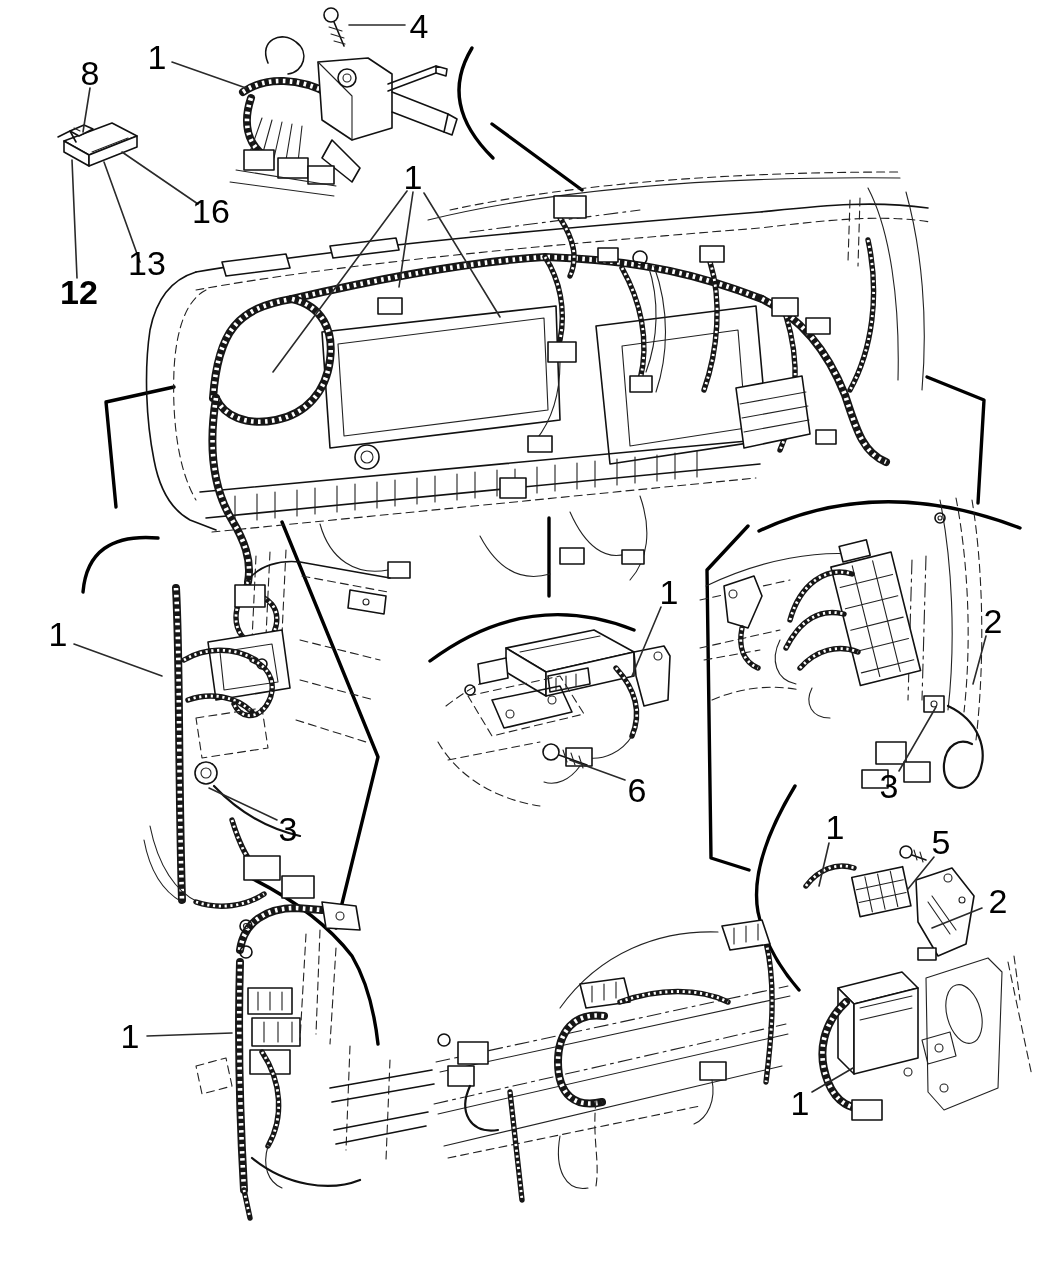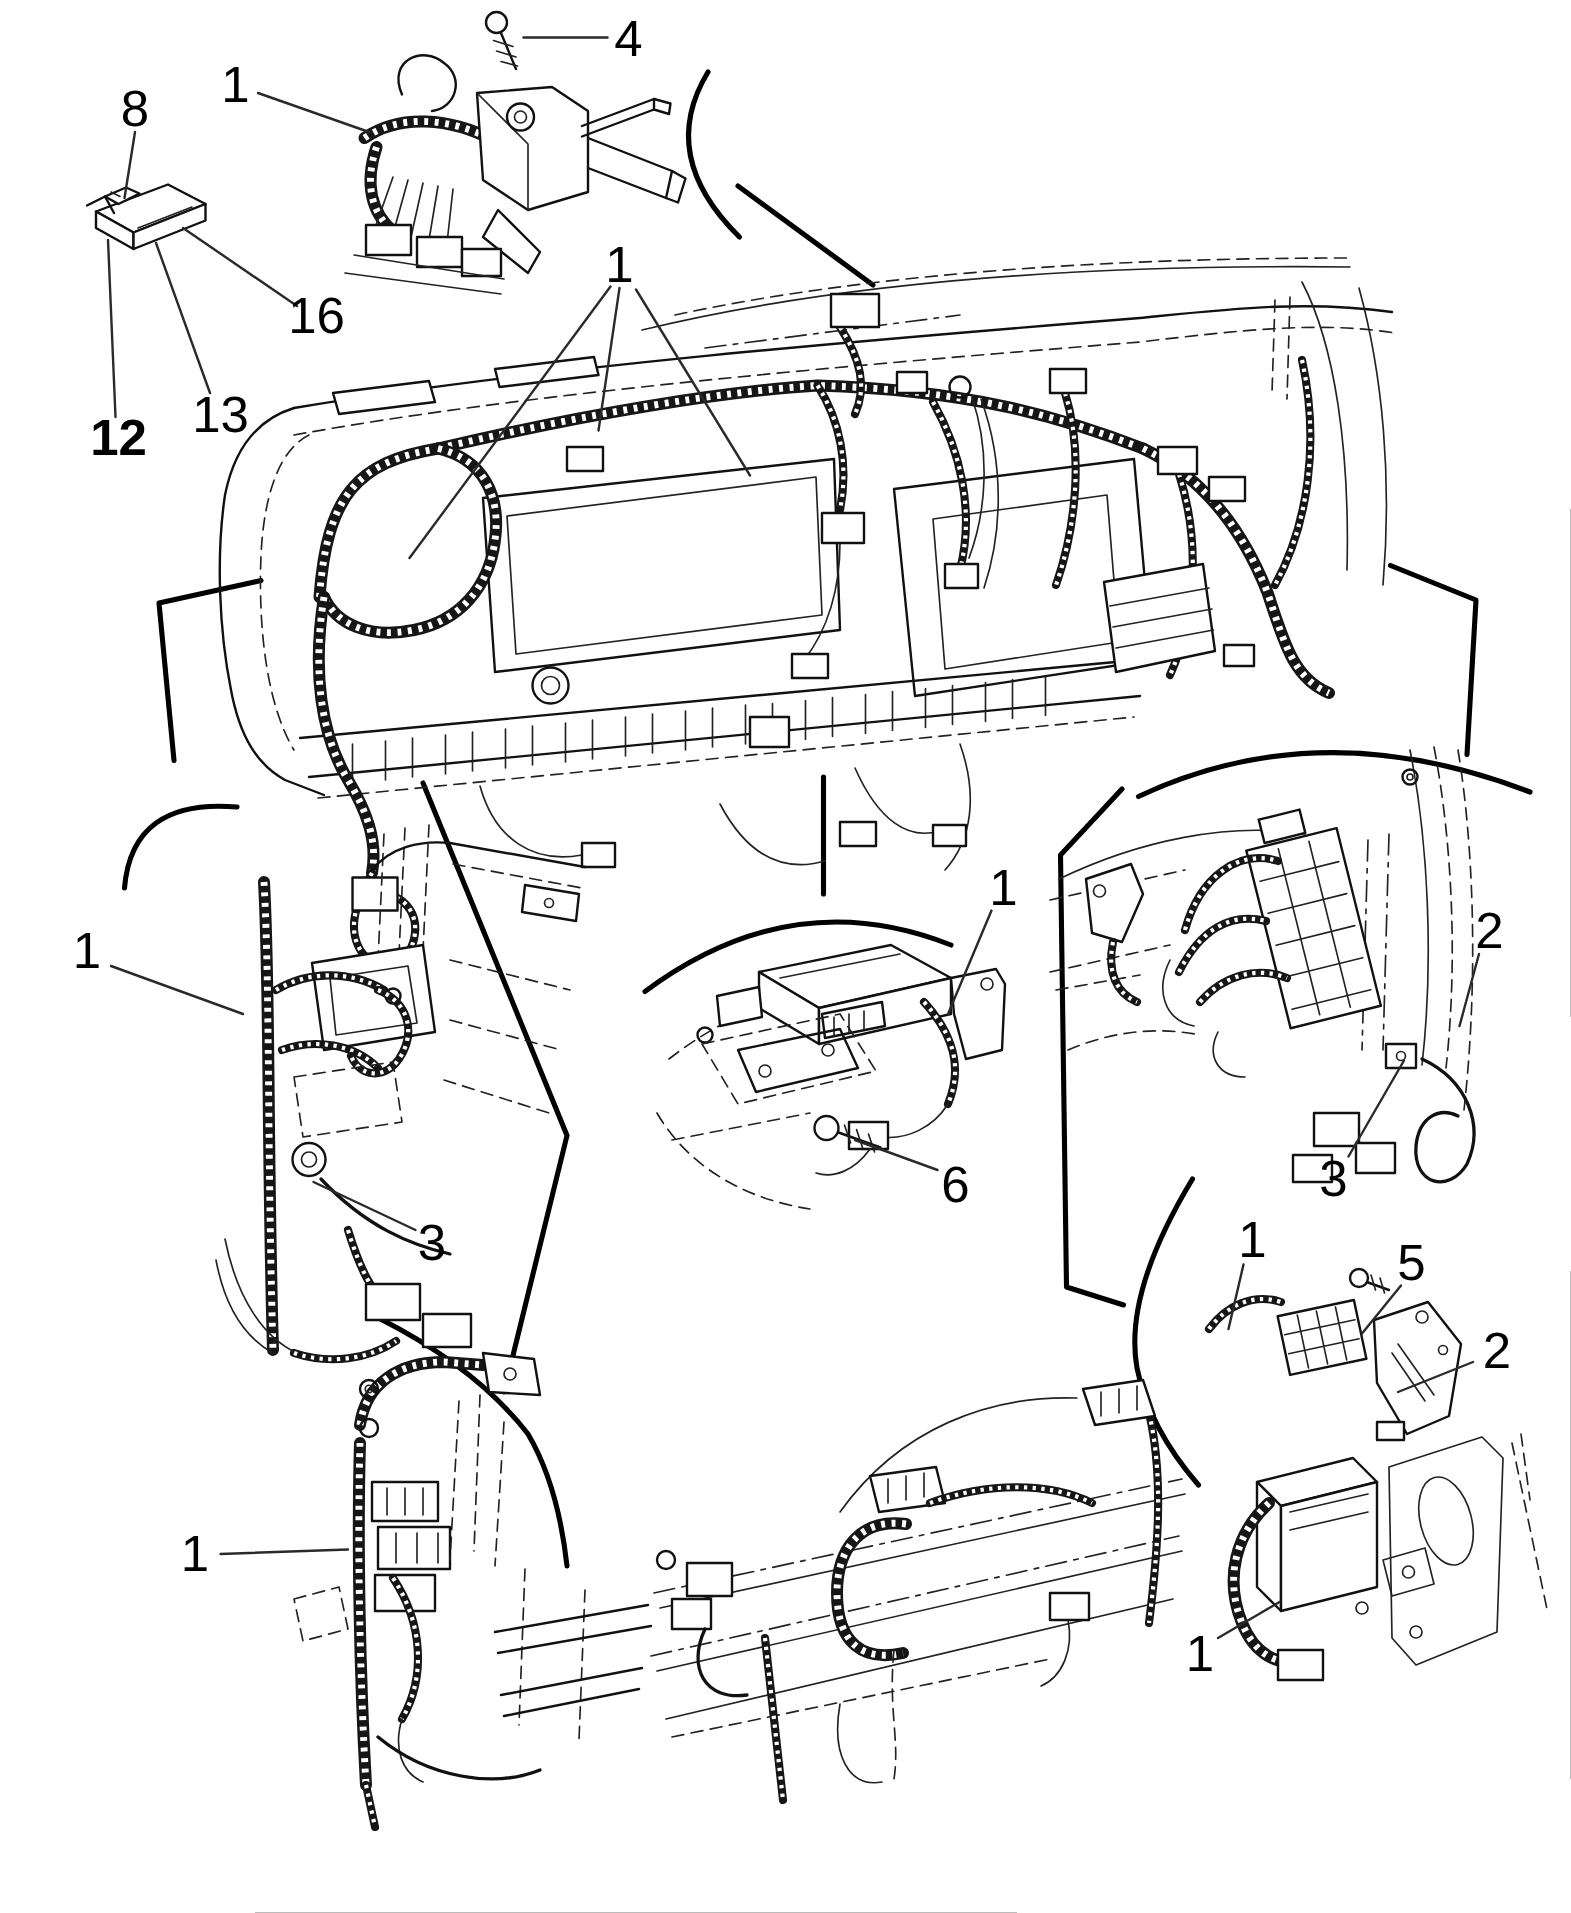--- a/index.html
+++ b/index.html
@@ -377,21 +377,21 @@
     <path class="leader" d="M934,857 L908,889"></path>
     <path class="leader" d="M982,908 L932,928"></path>
     <path class="leader" d="M812,1092 L853,1068"></path>
   </g>
 </svg>
 
 <div class="callout" style="left:90px;  top:73px;">8</div>
 <div class="callout" style="left:157px; top:57px;">1</div>
 <div class="callout" style="left:419px; top:26px;">4</div>
 <div class="callout" style="left:211px; top:211px;">16</div>
-<div class="callout" style="left:147px; top:277px;">13</div>
+<div class="callout" style="left:147px; top:263px;">13</div>
 <div class="callout" style="left:79px;  top:292px;font-weight:bold;">12</div>
 <div class="callout" style="left:413px; top:177px;">1</div>
 <div class="callout" style="left:58px;  top:634px;">1</div>
 <div class="callout" style="left:288px; top:829px;">3</div>
 <div class="callout" style="left:669px; top:592px;">1</div>
 <div class="callout" style="left:637px; top:790px;">6</div>
 <div class="callout" style="left:993px; top:621px;">2</div>
 <div class="callout" style="left:889px; top:786px;">3</div>
 <div class="callout" style="left:130px; top:1036px;">1</div>
 <div class="callout" style="left:835px; top:827px;">1</div>

